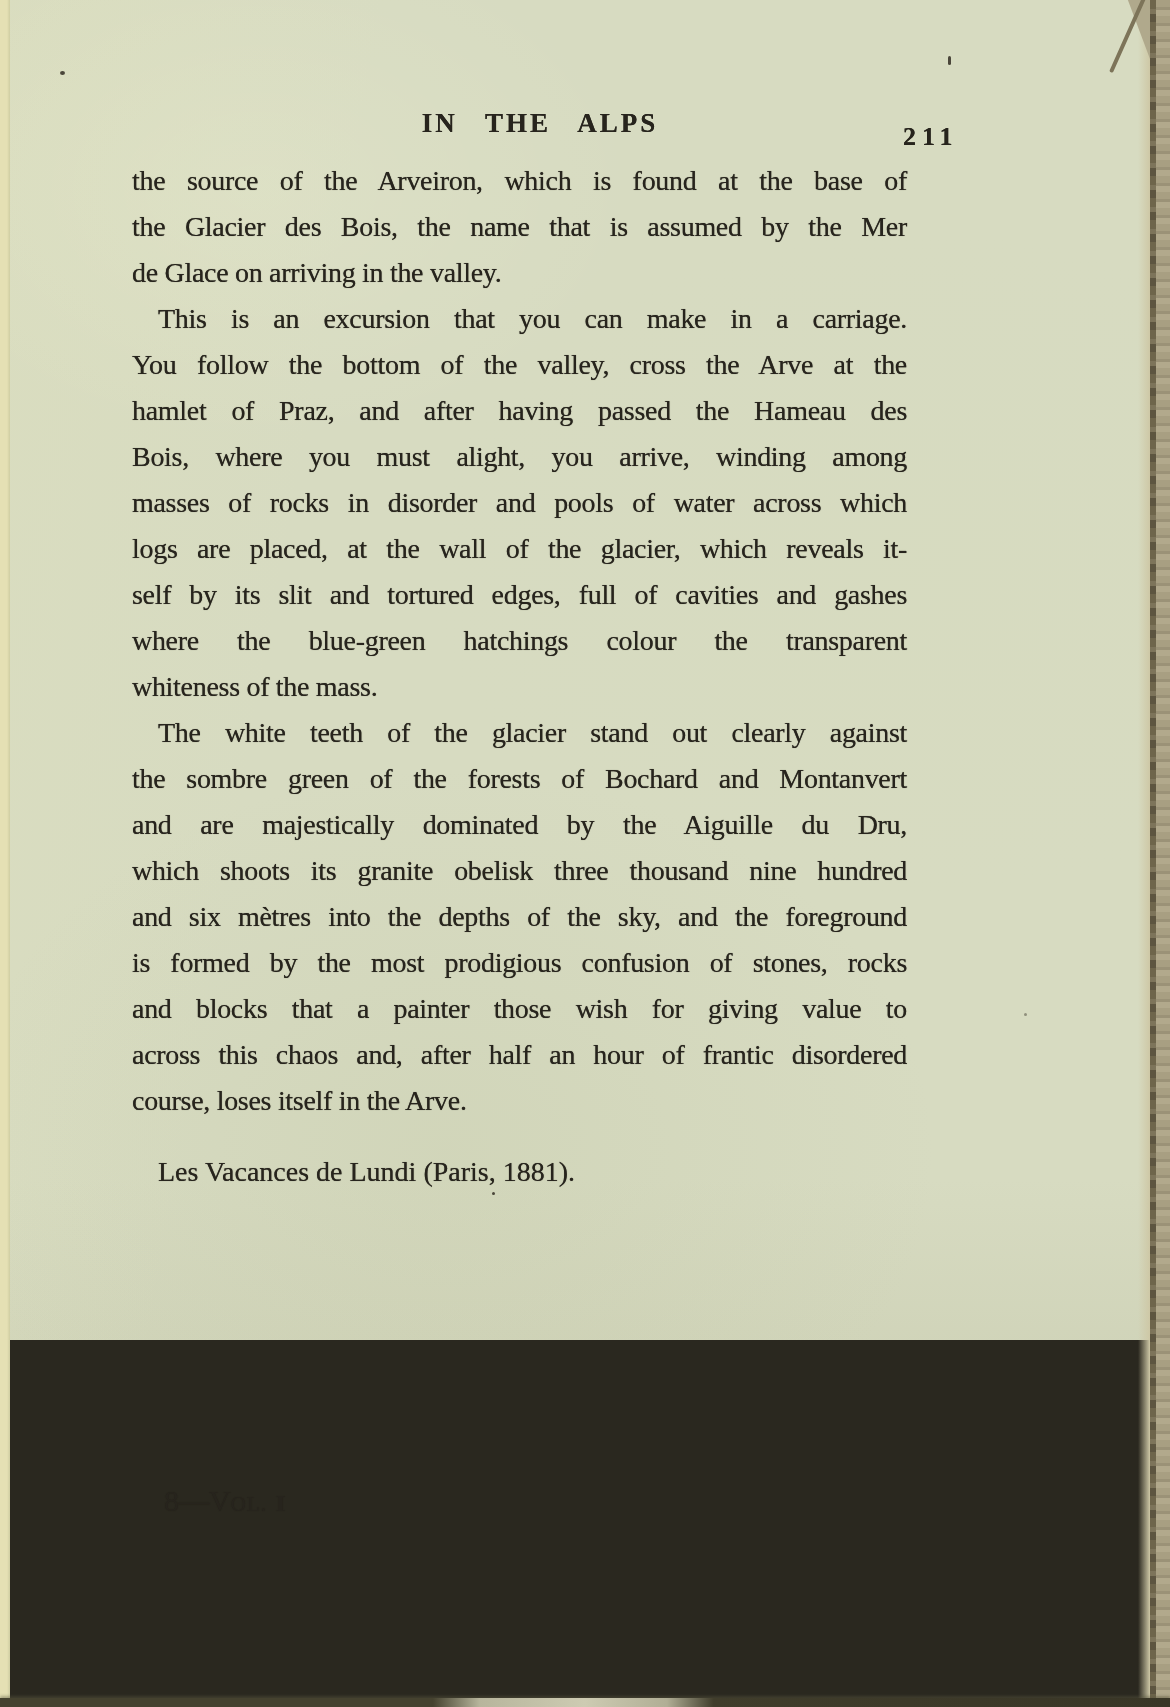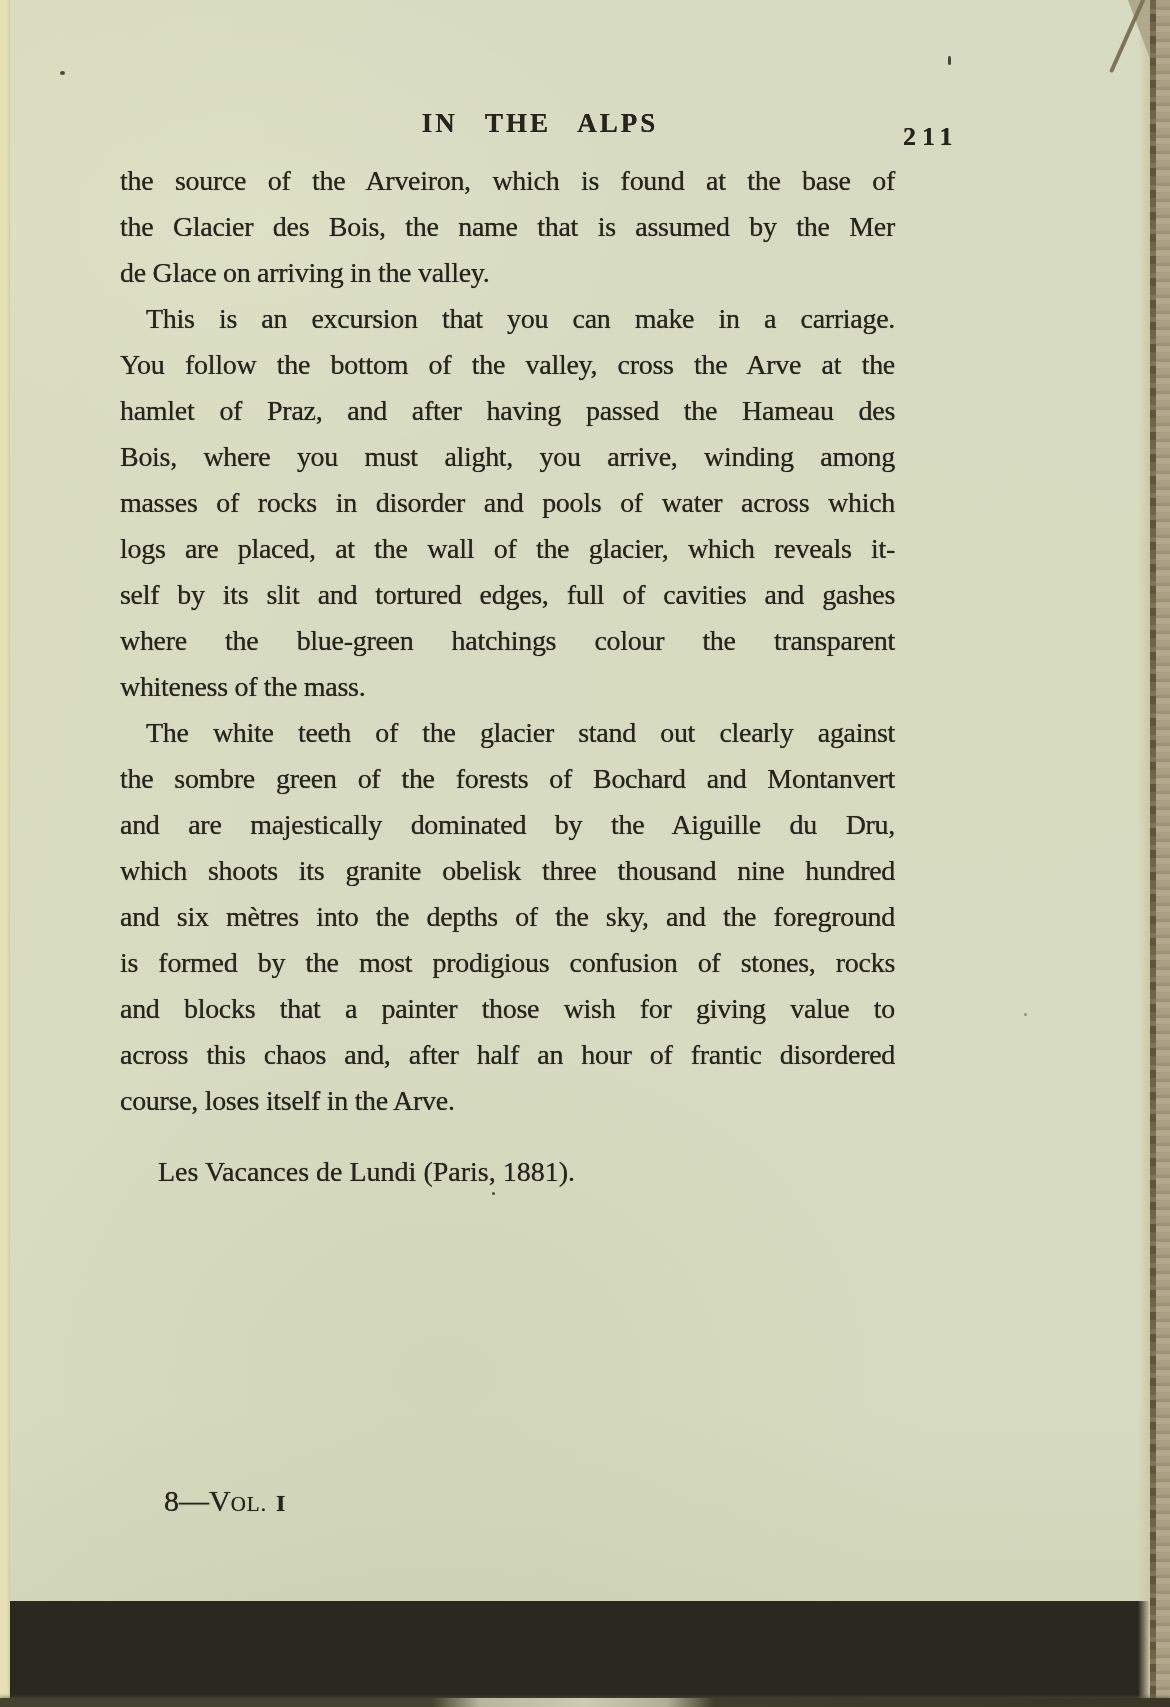--- a/index.html
+++ b/index.html
@@ -2,21 +2,21 @@
 <html style="--paper: #d7dbc1; --ink: #27241d; --left_strip: #e5e0b4; --fore_edge: #a89f82; --edge_line: #6e654b; --bottom_dark: #45422f; --bottom_light: #cdcbb2;"><head>
 <meta charset="utf-8">
 <style>
   html,body{margin:0;padding:0;}
   body{
     width:1170px;height:1707px;overflow:hidden;
     background:#2a281f;
     font-family:"Liberation Serif","DejaVu Serif",serif;
   }
   .page{
-    position:relative;width:1170px;height:1601px;
+    position:relative;width:1170px;height:1340px;
     background:var(--paper,#d7dbc1);
     color:var(--ink,#27241d);
   }
   
   .page::before{
     content:"";position:absolute;inset:0;pointer-events:none;z-index:1;
     background:
       radial-gradient(ellipse 620px 420px at 22% 14%, rgba(255,255,225,0.14), transparent 62%),
       radial-gradient(ellipse 760px 520px at 78% 42%, rgba(214,219,189,0.28), transparent 65%),
       radial-gradient(ellipse 820px 640px at 38% 86%, rgba(186,191,156,0.20), transparent 60%),
@@ -49,21 +49,21 @@
   .speck{position:absolute;background:#4a463a;border-radius:50%;z-index:2;}
 
   
   .page-header{left:0;top:108px;width:1080px;text-align:center;
     font-size:27px;font-weight:700;letter-spacing:3px;word-spacing:18px;
     text-shadow:0 0 0.6px rgba(39,36,29,0.9);}
   .page-number{left:903px;top:122px;width:120px;
     font-size:26px;font-weight:700;letter-spacing:6px;
     text-shadow:0 0 0.6px rgba(39,36,29,0.9);}
 
-  .body-text{left:120px;top:158px;width:775px;
+  .body-text{left:132px;top:158px;width:775px;
     font-size:28px;line-height:46px;letter-spacing:-0.3px;
     text-shadow:0 0 0.7px rgba(35,32,25,0.8);}
   .line{text-align:justify;text-align-last:justify;}
   .line.last{text-align-last:left;}
   .line.indent{text-indent:26px;}
   .it{}
 
   .citation{left:120px;top:1149px;width:775px;padding-left:38px;
     font-size:28px;line-height:46px;
     text-shadow:0 0 0.7px rgba(35,32,25,0.8);}

